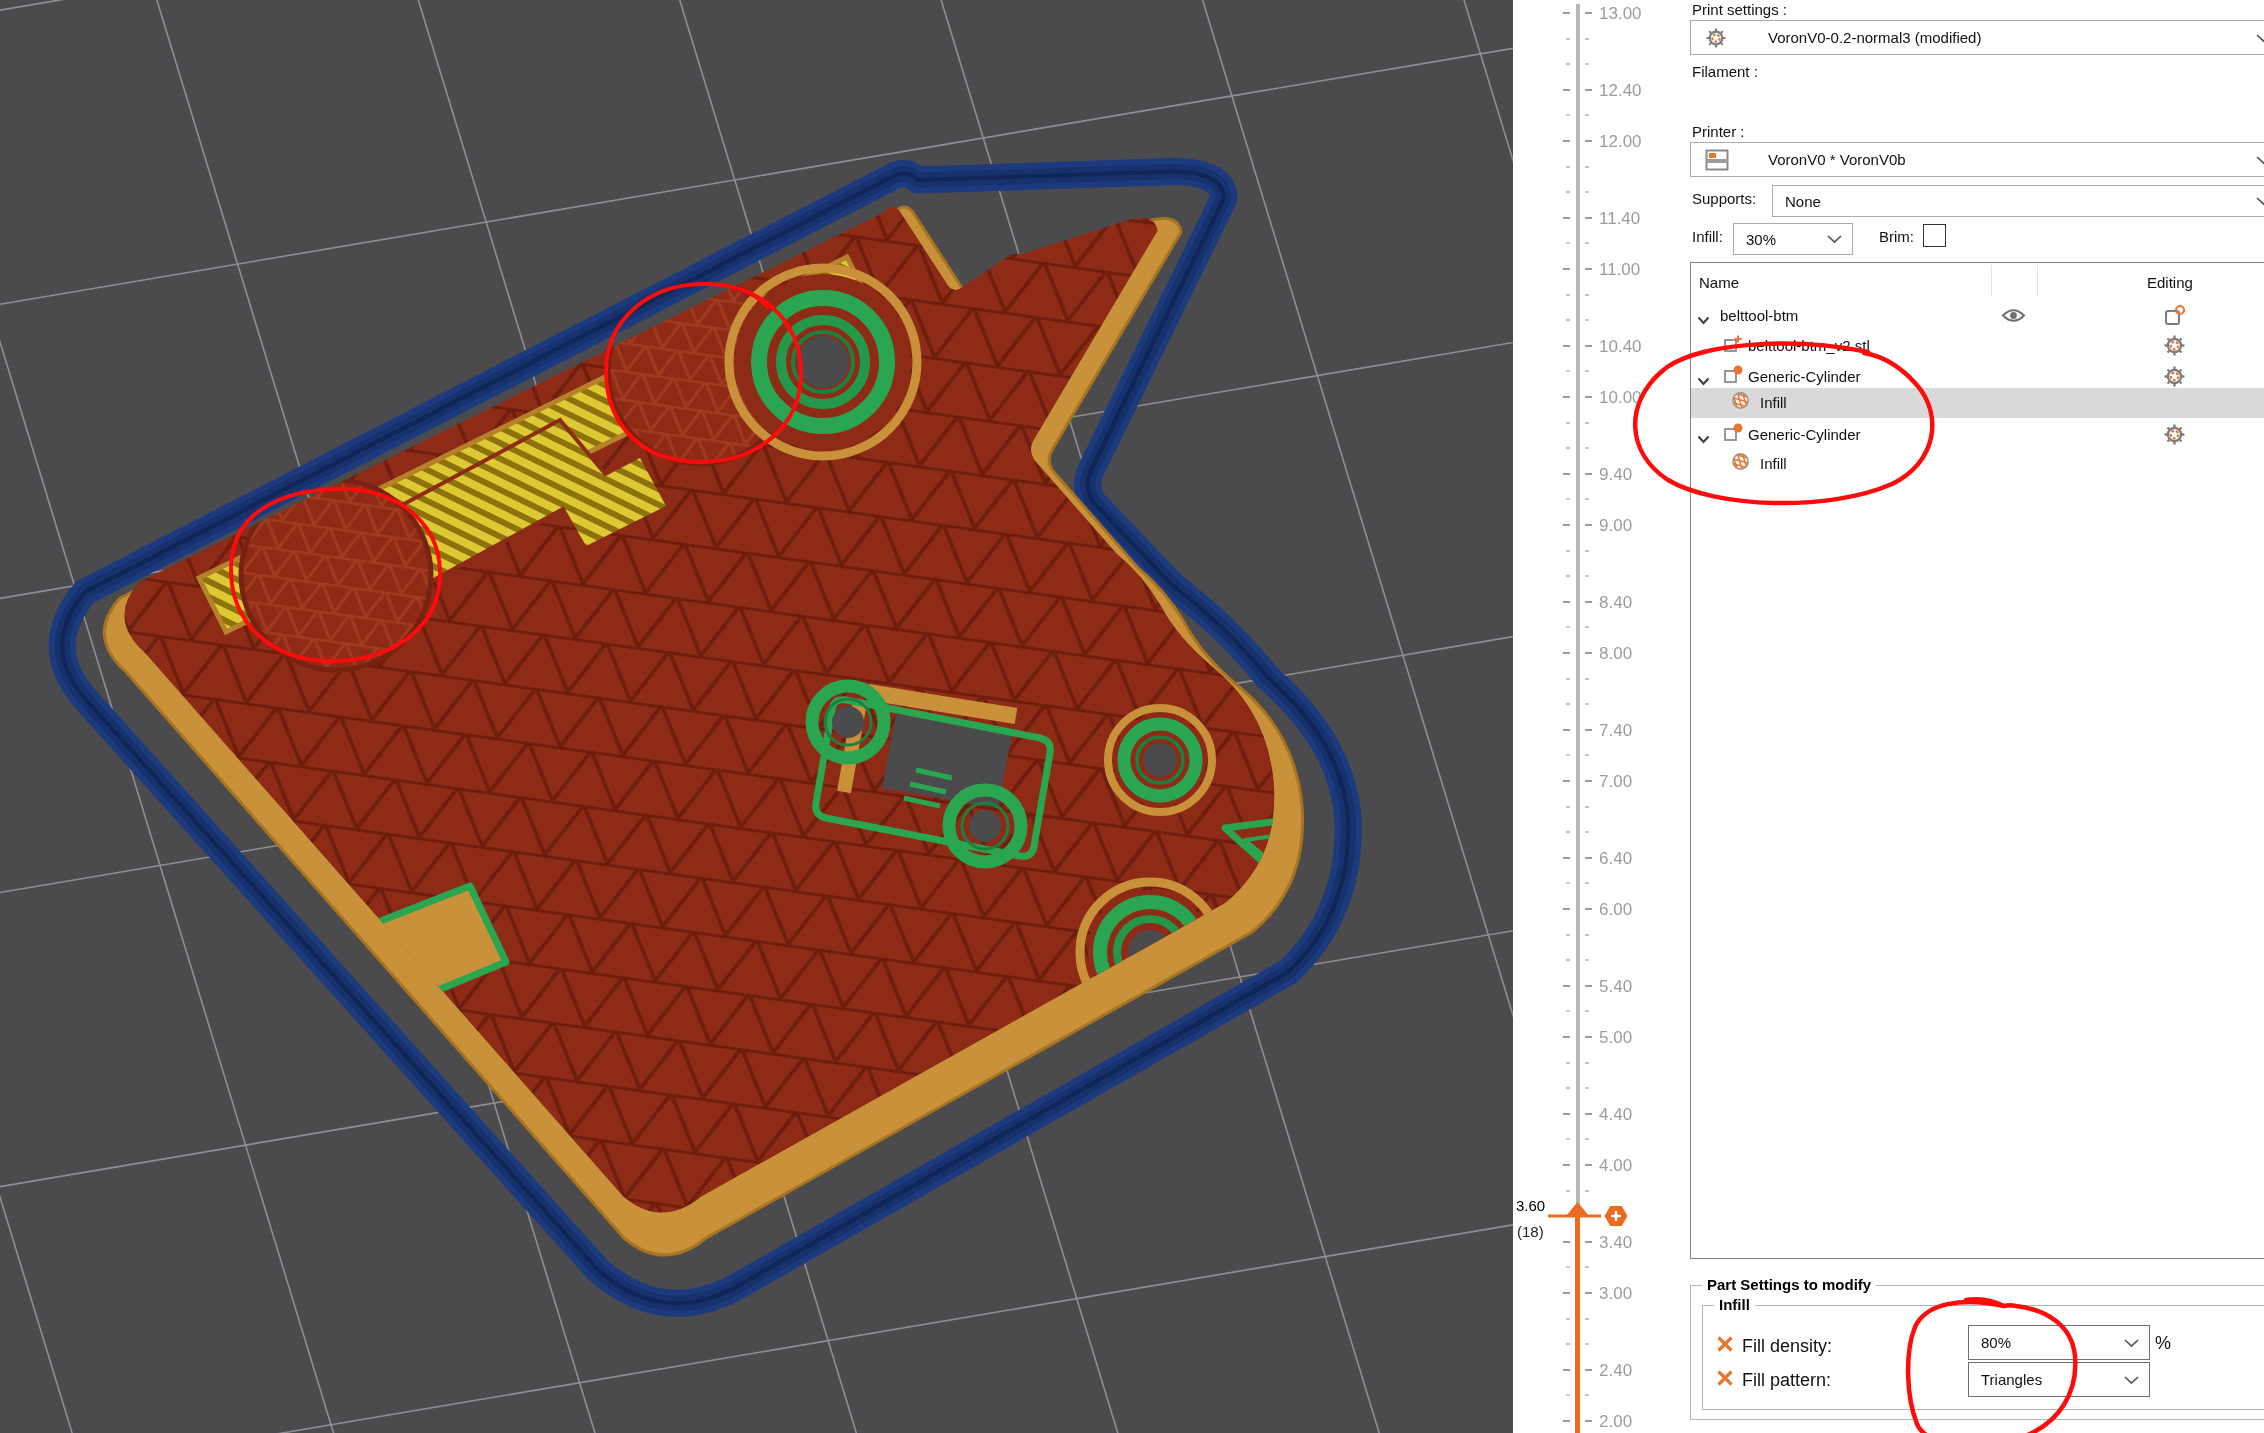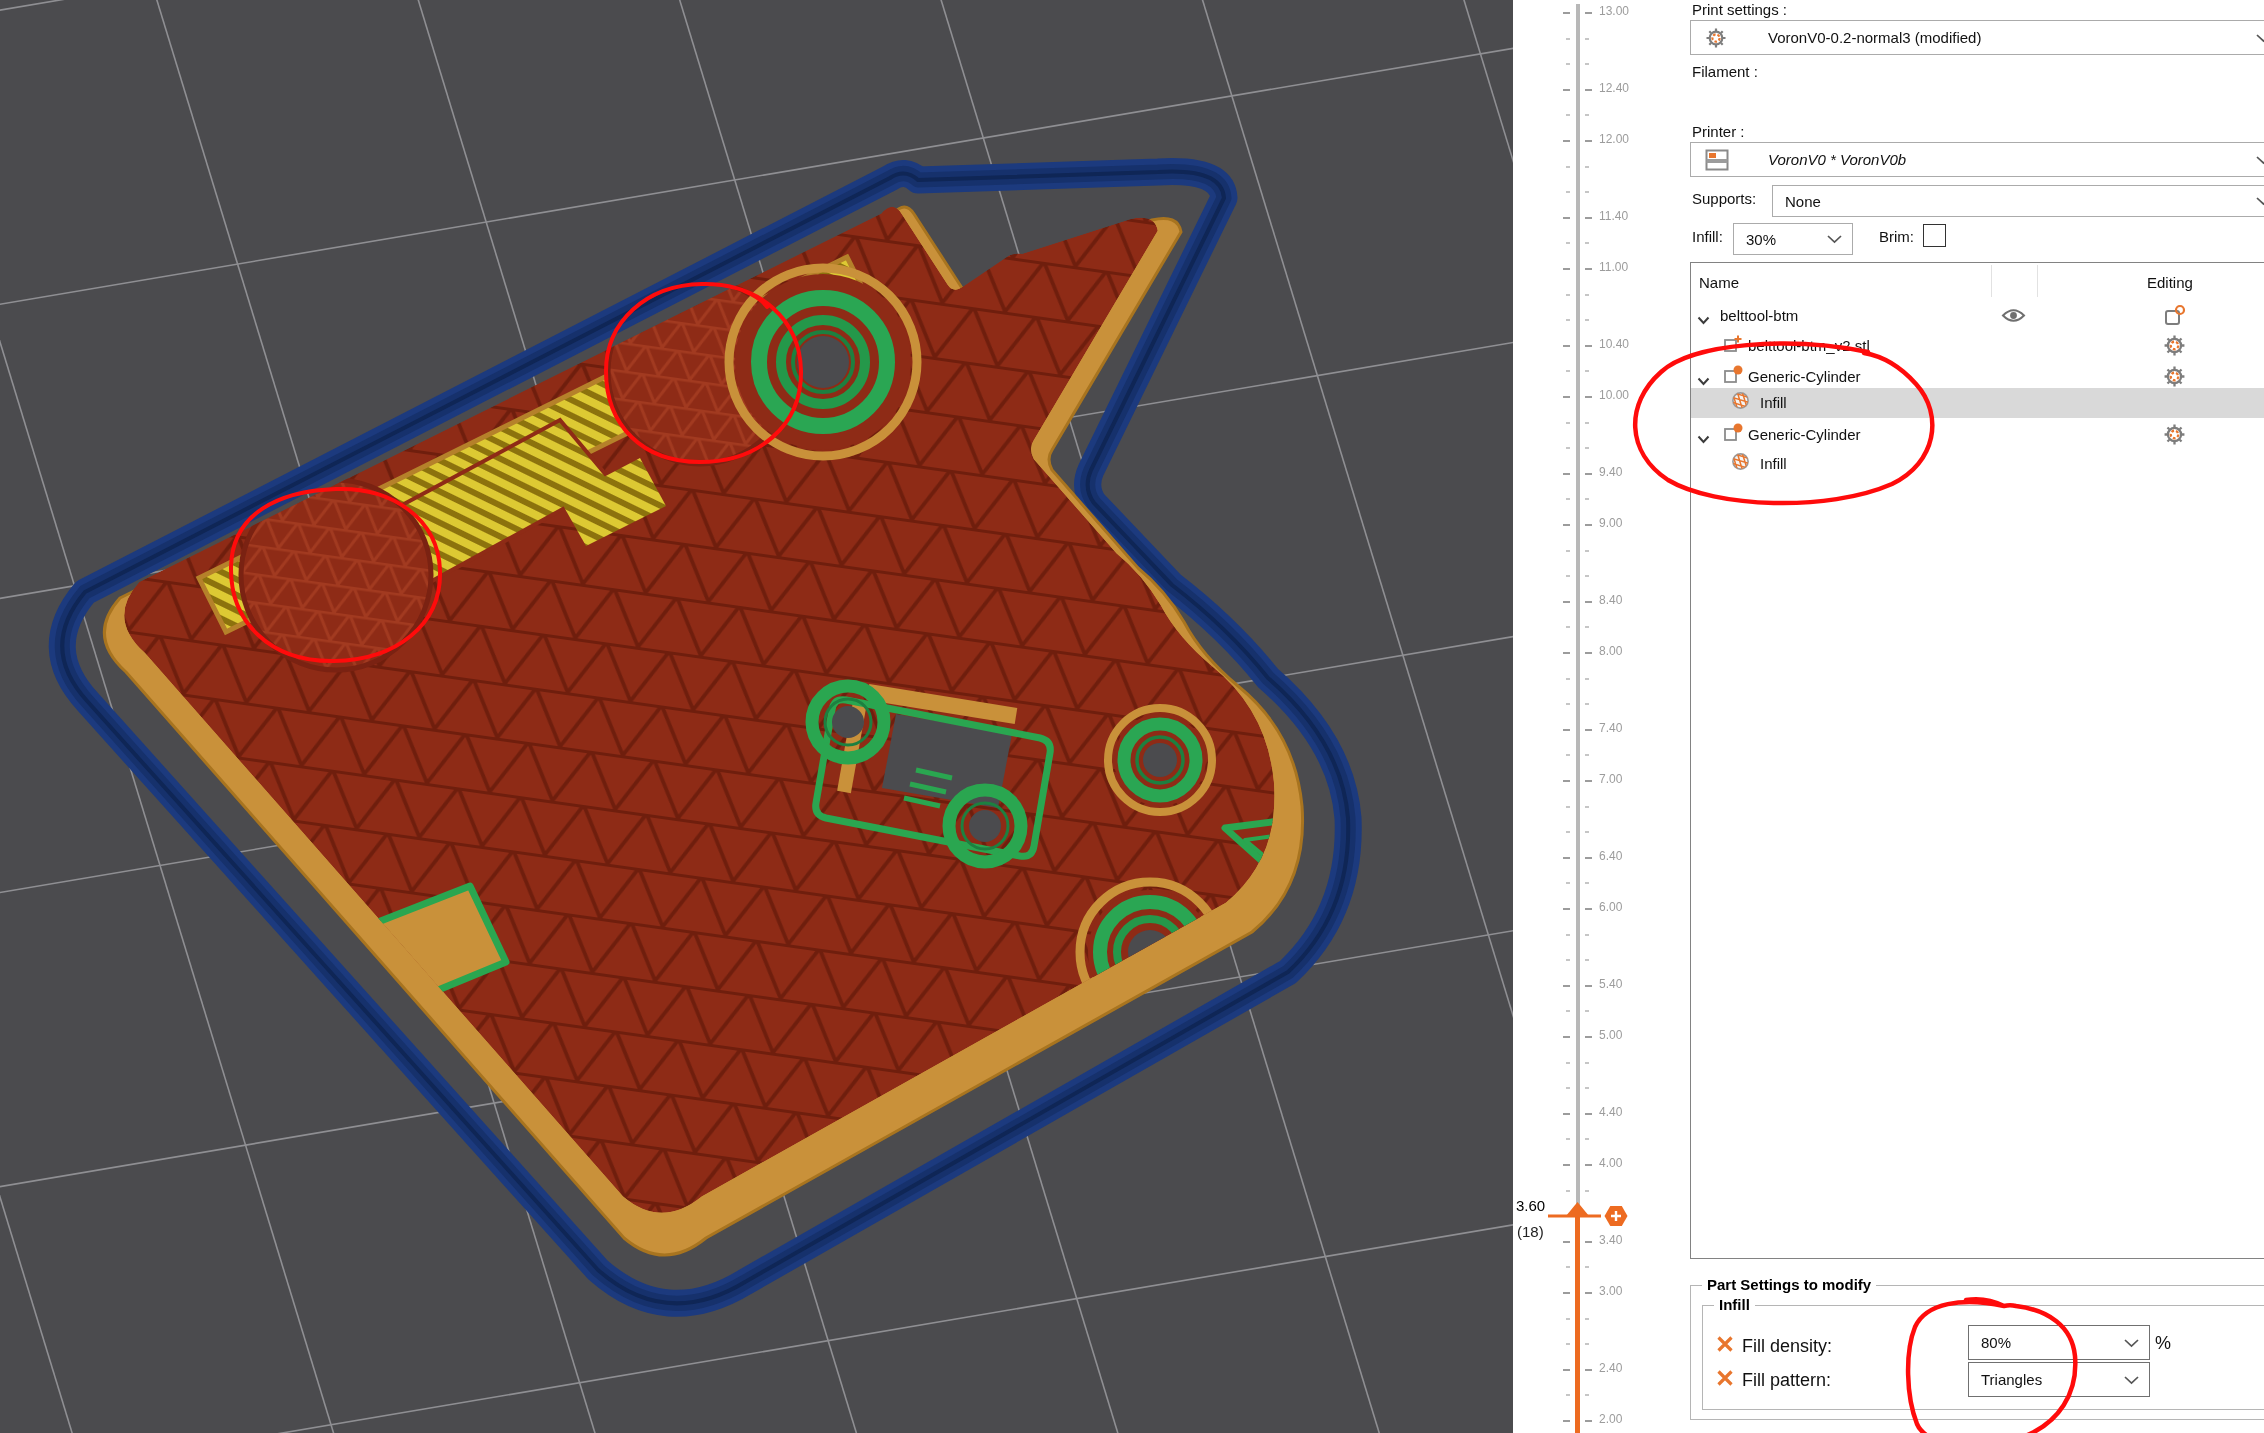--- a/index.html
+++ b/index.html
@@ -20,21 +20,21 @@
   .treerow{position:absolute;left:0;width:100%;height:30px;}
   .treerow.sel{background:#d9d9d9;}
   .trlabel{position:absolute;font-size:15px;color:#111;top:6px;white-space:nowrap;}
   .groupbox{position:absolute;border:1px solid #b5b5b5;}
   .grouplabel{position:absolute;background:#fff;padding:0 5px;font-size:15px;font-weight:bold;color:#000;white-space:nowrap;}
   .pslabel{position:absolute;font-size:18px;color:#111;white-space:nowrap;}
   
   .tick{position:absolute;height:2px;}
   .tick.major{background:#9c9c9c;}
   .tick.minor{background:#c6c6c6;}
-  .ticklabel{position:absolute;font-size:12px;color:#9c9c9c;white-space:nowrap;}
+  .ticklabel{position:absolute;font-size:17px;color:#9c9c9c;white-space:nowrap;}
   .curval{position:absolute;font-size:15px;color:#000;white-space:nowrap;}
 </style>
 </head>
 <body>
 
 <svg class="abs" style="left:0;top:0;" width="1513" height="1433" viewBox="0 0 1513 1433">
   <defs>
     <path id="sil" d="M 120,598 L 893,214 Q 905,200 914,214 L 962,288 Q 968,297 977,291
       L 1024,259 Q 1030,255 1040,256 L 1152,220 Q 1178,214 1181,232
       L 1052,450 Q 1046,459 1052,470 L 1138,568
@@ -334,21 +334,21 @@
 
   <div class="plabel" style="left:2px;top:123px;">Printer :</div>
   <div class="combo" style="left:0;top:142px;width:590px;height:33px;">
     <span class="cicon">
       <svg width="24" height="24">
           <rect x="1.5" y="2.5" width="21" height="19" fill="#fff" stroke="#8a8a8a" stroke-width="2"></rect>
           <rect x="1.5" y="11" width="21" height="4" fill="#9c9c9c"></rect>
           <rect x="4" y="5" width="7" height="5" fill="#e8762e"></rect>
         </svg>
     </span>
-    <span class="cval" style="margin-left:39px;font-style:italic;">VoronV0 * VoronV0b</span>
+    <span class="cval" style="margin-left:39px;">VoronV0 * VoronV0b</span>
     <span class="chev"><svg width="15" height="9">
           <polyline points="1,1 7.5,7 14,1" fill="none" stroke="#555" stroke-width="1.7"></polyline>
         </svg></span>
   </div>
 
   <div class="plabel" style="left:2px;top:190px;">Supports:</div>
   <div class="combo" style="left:82px;top:185px;width:508px;height:30px;">
     <span class="cval" style="margin-left:12px;">None</span>
     <span class="chev"><svg width="15" height="9">
           <polyline points="1,1 7.5,7 14,1" fill="none" stroke="#555" stroke-width="1.7"></polyline>

